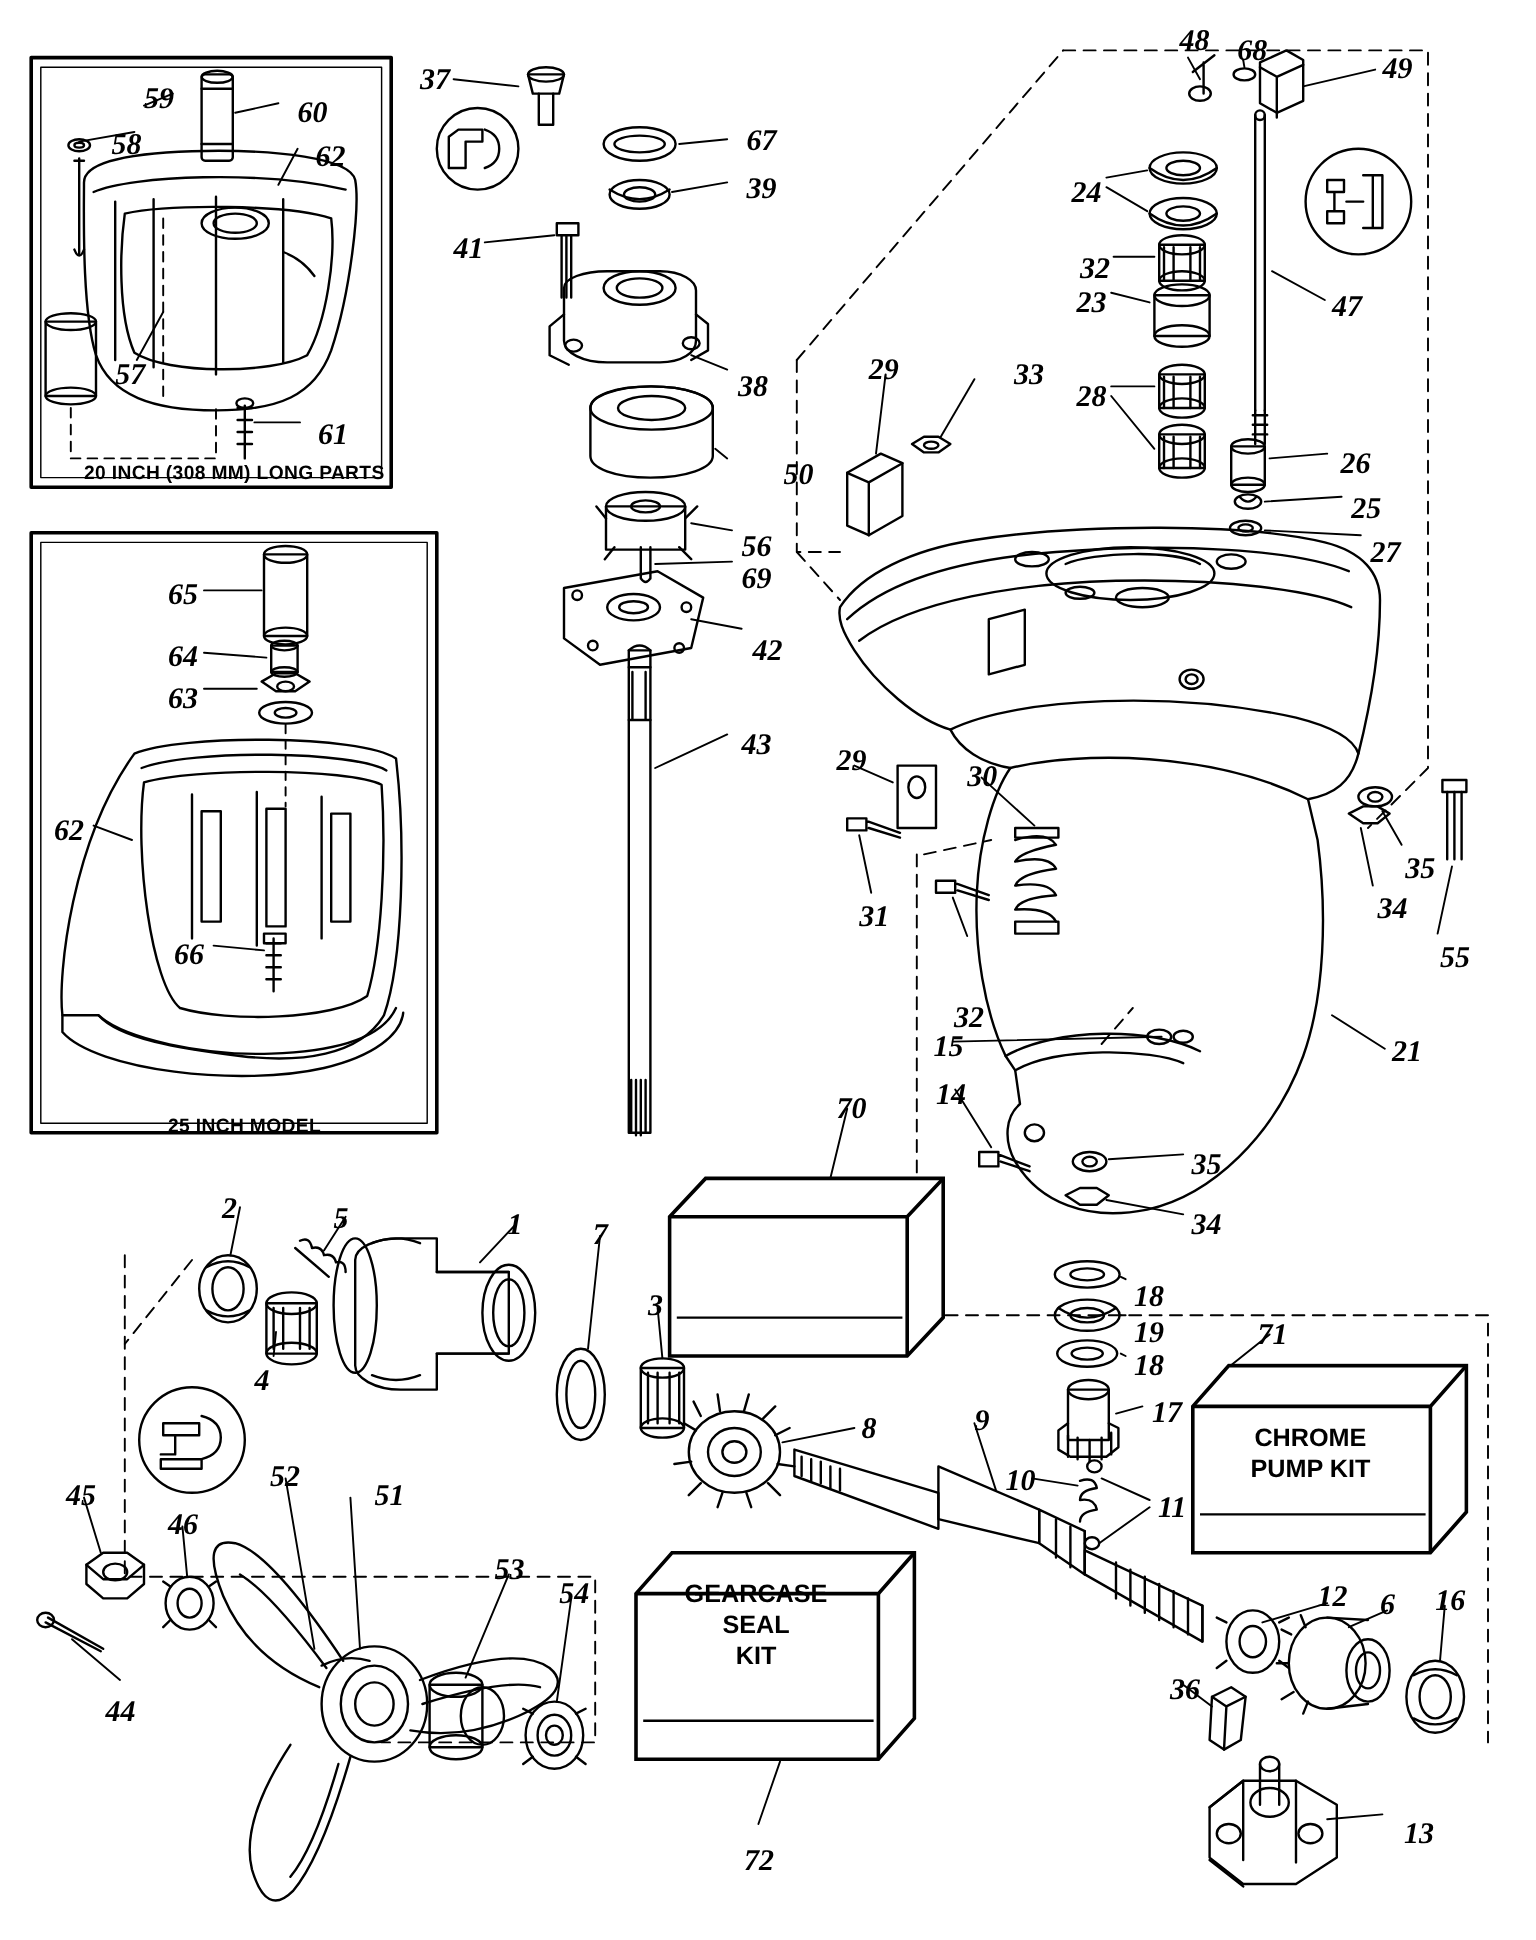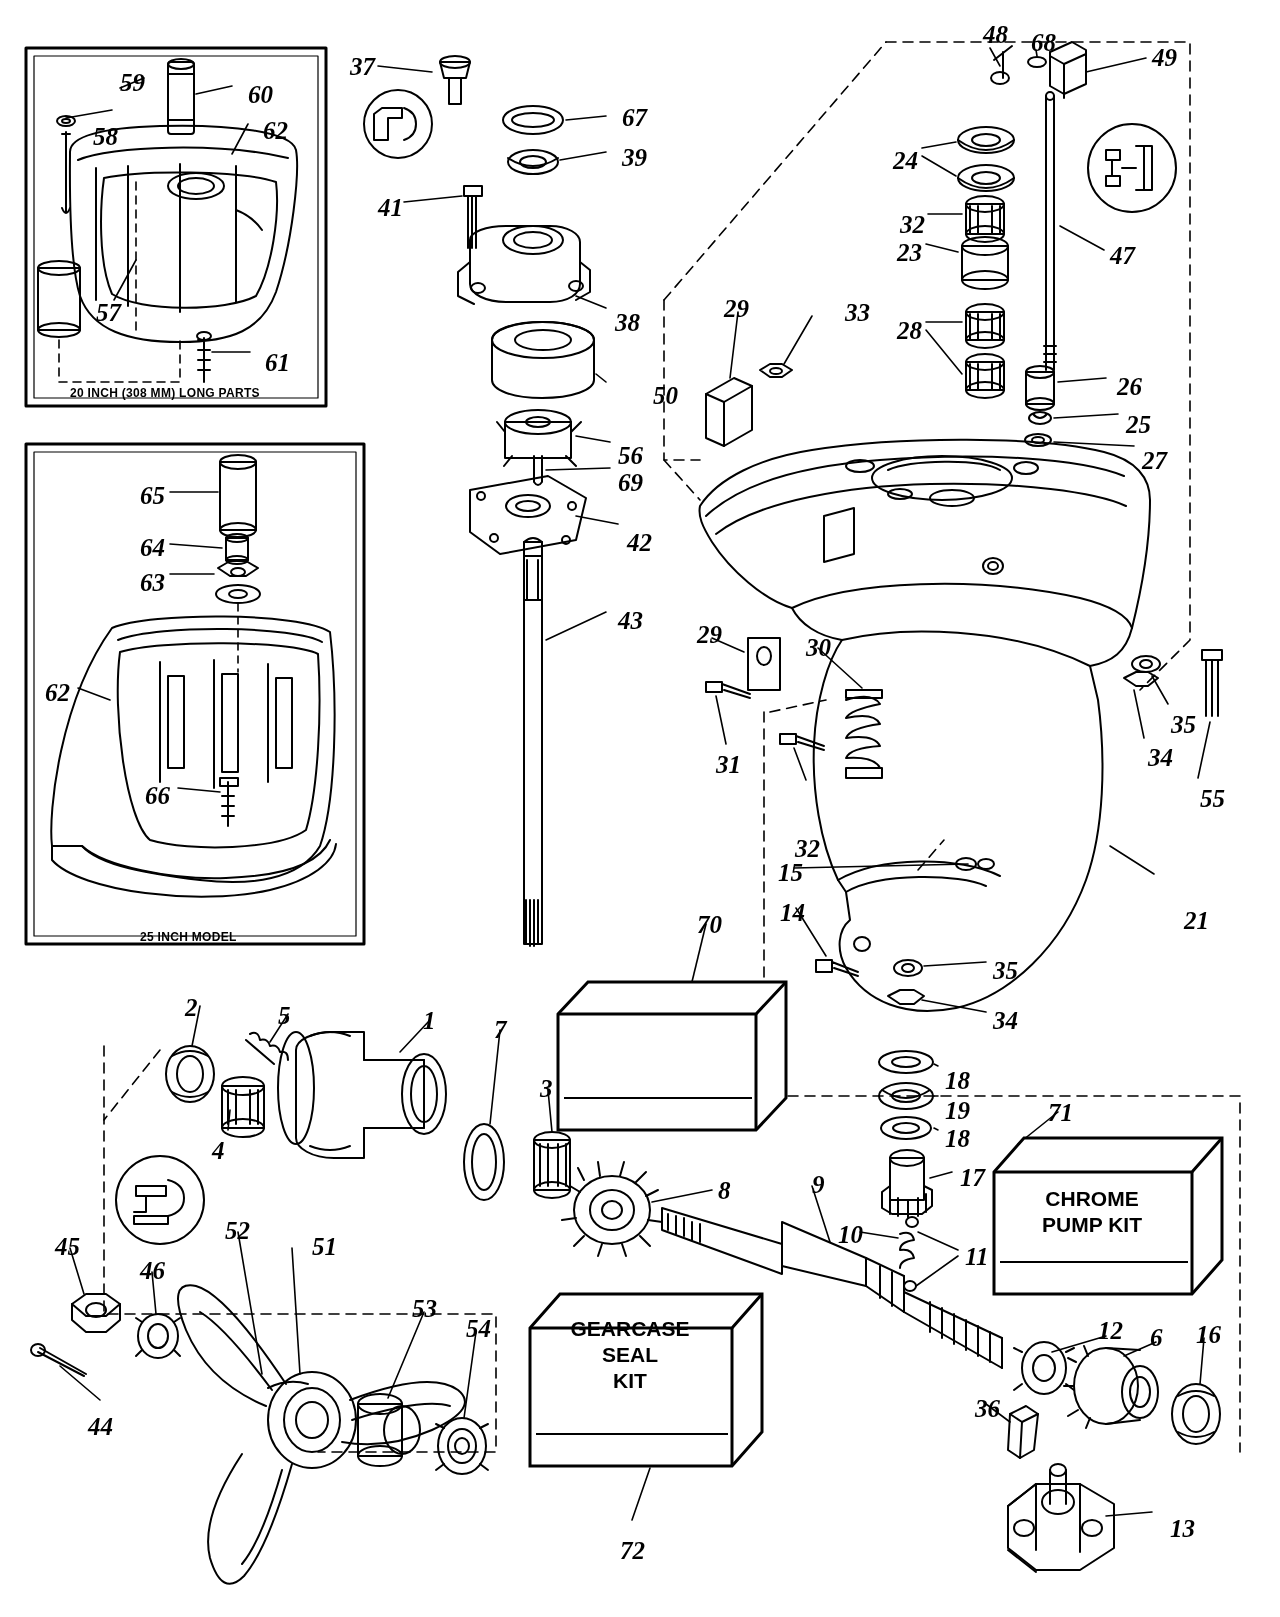--- a/index.html
+++ b/index.html
@@ -1,20 +1,20 @@
 <!DOCTYPE html>
 <html><head>
 <meta charset="utf-8">
 <style>
   html,body{margin:0;padding:0;background:#ffffff;}
   body{width:1280px;height:1617px;position:relative;font-family:"Liberation Sans",sans-serif;color:#000;}
   #sheet{position:absolute;left:0;top:0;width:1280px;height:1617px;overflow:hidden;}
   svg.layer{position:absolute;left:0;top:0;width:1280px;height:1617px;}
   .callout{position:absolute;font-weight:bold;font-style:italic;font-family:"Liberation Serif",serif;font-size:25px;line-height:1;white-space:nowrap;}
-  .boxcap{position:absolute;font-weight:bold;font-family:"Liberation Sans",sans-serif;font-size:12px;letter-spacing:0.3px;white-space:nowrap;}
+  .boxcap{position:absolute;font-weight:bold;font-family:"Liberation Sans",sans-serif;font-size:16px;letter-spacing:0.3px;white-space:nowrap;}
   .kitlabel{position:absolute;font-weight:bold;font-family:"Liberation Sans",sans-serif;font-size:21px;line-height:26px;text-align:center;white-space:pre-line;}
   .kitbox{position:absolute;}
 </style>
 </head>
 <body>
 
 <div id="sheet">
 
   <svg class="layer" viewBox="0 0 1280 1617" aria-hidden="true">
     <g fill="none" stroke="#000" stroke-width="2" stroke-linejoin="round" stroke-linecap="round">
@@ -474,21 +474,21 @@
   </div>
   <div class="kitlabel" style="left:532px;top:1316px;width:196px;">GEARCASE
 SEAL
 KIT</div>
 
   <div class="boxcap" style="left:70px;top:386px;">20 INCH (308 MM) LONG PARTS</div>
   <div class="boxcap" style="left:140px;top:930px;">25 INCH MODEL</div>
 
   <div class="callout" style="left:120px;top:70px;">59</div>
   <div class="callout" style="left:248px;top:82px;">60</div>
-  <div class="callout" style="left:93px;top:124px;">58</div>
+  <div class="callout" style="left:93px;top:108px;">58</div>
   <div class="callout" style="left:263px;top:118px;">62</div>
   <div class="callout" style="left:96px;top:300px;">57</div>
   <div class="callout" style="left:265px;top:350px;">61</div>
   <div class="callout" style="left:350px;top:54px;">37</div>
   <div class="callout" style="left:622px;top:105px;">67</div>
   <div class="callout" style="left:622px;top:145px;">39</div>
   <div class="callout" style="left:378px;top:195px;">41</div>
   <div class="callout" style="left:615px;top:310px;">38</div>
   <div class="callout" style="left:616px;top:383px;margin-left:37px;">50</div>
   <div class="callout" style="left:618px;top:443px;">56</div>
@@ -508,21 +508,21 @@
   <div class="callout" style="left:1142px;top:448px;">27</div>
   <div class="callout" style="left:724px;top:296px;">29</div>
   <div class="callout" style="left:805px;top:300px;margin-left:40px;">33</div>
   <div class="callout" style="left:697px;top:622px;">29</div>
   <div class="callout" style="left:806px;top:635px;">30</div>
   <div class="callout" style="left:716px;top:752px;">31</div>
   <div class="callout" style="left:795px;top:788px;margin-top:48px;">32</div>
   <div class="callout" style="left:1171px;top:712px;">35</div>
   <div class="callout" style="left:1148px;top:745px;">34</div>
   <div class="callout" style="left:1200px;top:786px;">55</div>
-  <div class="callout" style="left:1160px;top:908px;margin-left:24px;">21</div>
+  <div class="callout" style="left:1160px;top:864px;">21</div>
   <div class="callout" style="left:778px;top:860px;">15</div>
   <div class="callout" style="left:780px;top:900px;">14</div>
   <div class="callout" style="left:993px;top:958px;">35</div>
   <div class="callout" style="left:993px;top:1008px;">34</div>
   <div class="callout" style="left:140px;top:483px;">65</div>
   <div class="callout" style="left:140px;top:535px;">64</div>
   <div class="callout" style="left:140px;top:570px;">63</div>
   <div class="callout" style="left:45px;top:680px;">62</div>
   <div class="callout" style="left:145px;top:783px;">66</div>
   <div class="callout" style="left:185px;top:995px;">2</div>

